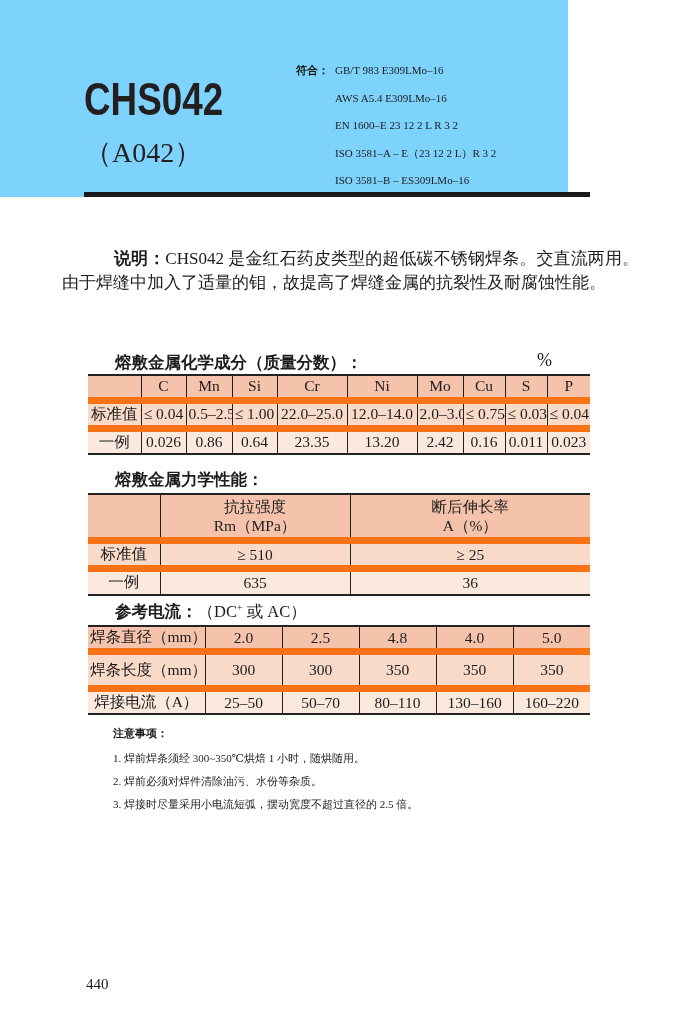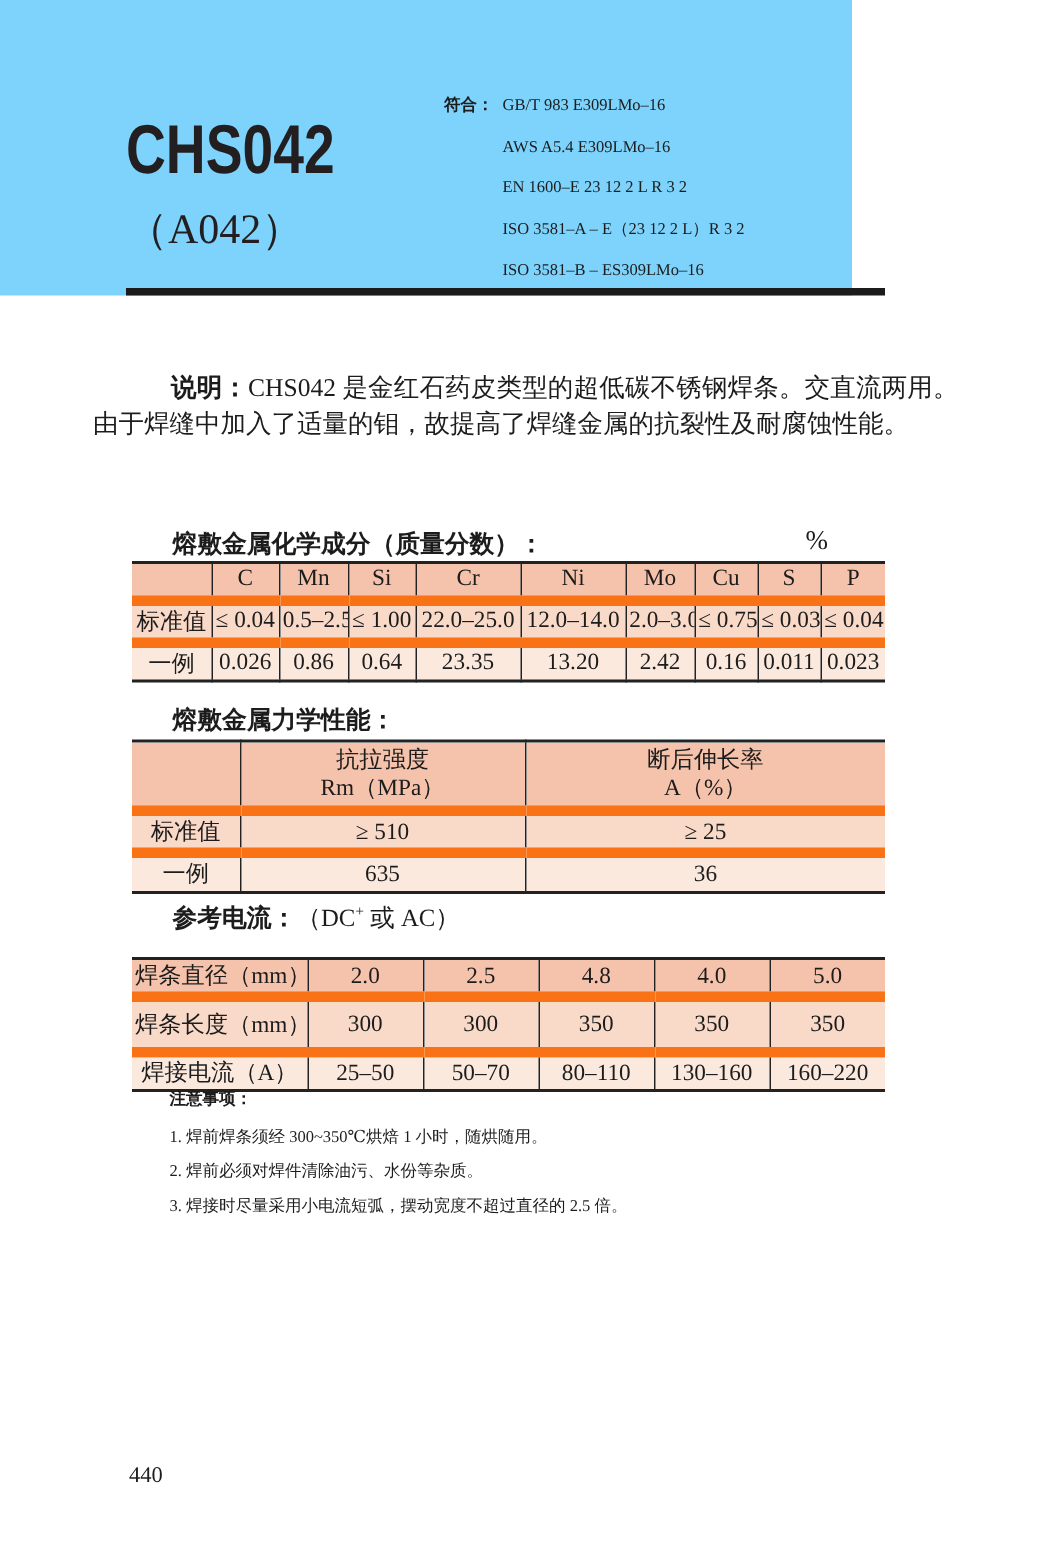--- a/index.html
+++ b/index.html
@@ -161,21 +161,21 @@
       <td>635</td>
       <td>36</td>
     </tr>
   </tbody>
     </table>
 
   <div class="sec-title" style="top:601px;">
     <span>参考电流：</span><span class="serif-part"><span>（DC</span><sup>+</sup><span> 或 AC）</span></span>
   </div>
 
-  <table style="top:638px;">
+  <table style="top:625px;">
     <colgroup>
         <col style="width:117px">
         <col style="width:77px">
         <col style="width:77px">
         <col style="width:77px">
         <col style="width:77px">
         <col style="width:77px">
       </colgroup>
     <tbody>
         <tr class="row-dark" style="height:25px;">

